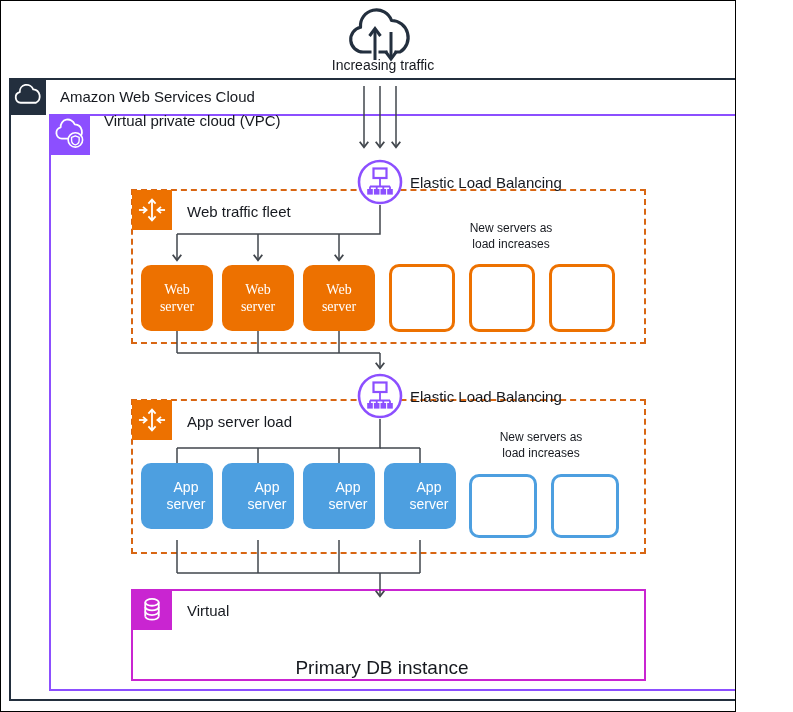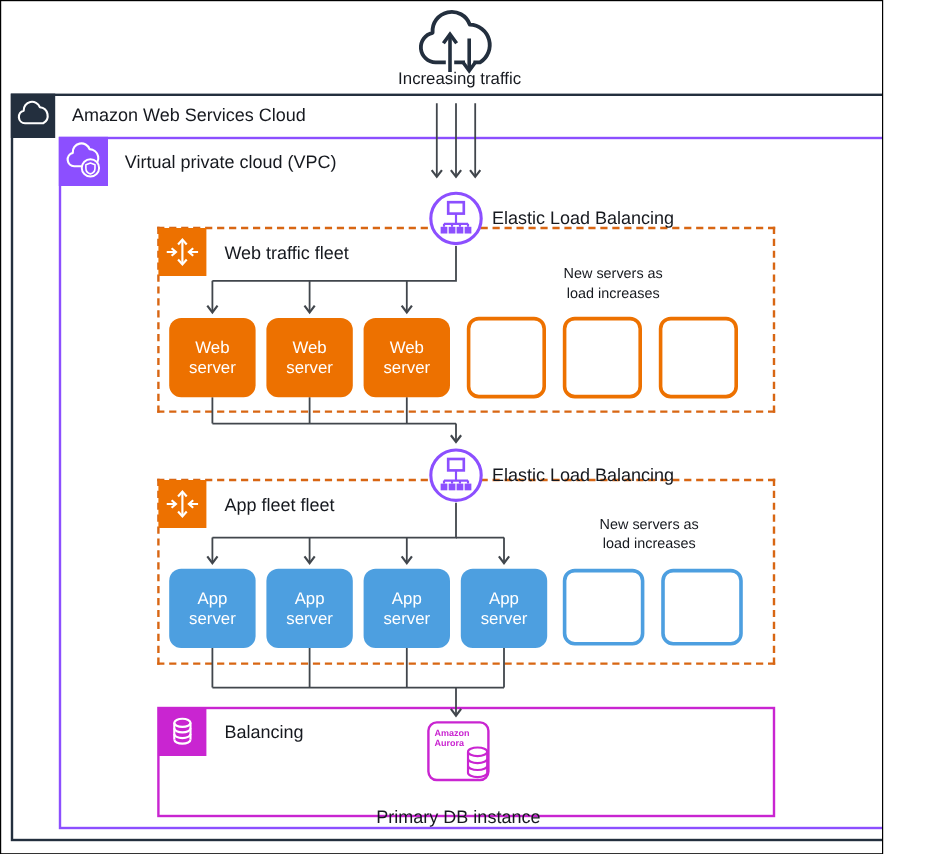--- a/index.html
+++ b/index.html
@@ -28,21 +28,21 @@
   
   .hdr { z-index: 4; display: flex; align-items: center; justify-content: center; }
   .hdr-aws  { left: 8px;   top: 77px;  width: 37px; height: 37px; background: #232F3E; }
   .hdr-vpc  { left: 48px;  top: 113px; width: 41px; height: 41px; background: #8C4FFF; }
   .hdr-asg-web { left: 131px; top: 189px; width: 40px; height: 40px; background: #ED7100; }
   .hdr-asg-app { left: 131px; top: 399px; width: 40px; height: 40px; background: #ED7100; }
   .hdr-db   { left: 131px; top: 589px; width: 40px; height: 40px; background: #C925D1; }
 
   
   .aws-label { left: 59px;  top: 87px;  z-index: 4; }
-  .vpc-label { left: 103px; top: 126px; z-index: 4; }
+  .vpc-label { left: 103px; top: 111px; z-index: 4; }
   .web-fleet-label { left: 186px; top: 202px; z-index: 4; }
   .app-fleet-label { left: 186px; top: 412px; z-index: 4; }
   .db-label  { left: 186px; top: 601px; z-index: 4; }
 
   
   .traffic-cloud { left: 336px; top: 5px; z-index: 4; }
   .traffic-label { left: 300px; top: 56px; width: 164px; z-index: 4; }
 
   
   .elb-circle { width: 46px; height: 46px; z-index: 6; }
@@ -52,22 +52,22 @@
   .elb2-label { left: 409px; top: 387px; z-index: 6; font-size: 15px; }
 
   
   .server {
     width: 72px; height: 66px; border-radius: 10px;
     display: flex; align-items: center; justify-content: center;
     color: #fff; font-size: 14px; line-height: 1.25; text-align: center;
     z-index: 6;
   }
   .server span { width: 54px; display: inline-block; }
-  .web-server { background: #ED7100; top: 264px; }
-  .app-server { background: #4D9FE0; top: 473px; }
+  .web-server { background: #ED7100; top: 264px; font-family: Liberation Serif, serif; }
+  .app-server { background: #4D9FE0; top: 462px; justify-content: flex-end; }
   .slot {
     border-radius: 10px; background: #fff; z-index: 6;
   }
   .web-slot { border: 3px solid #ED7100; width: 66px; height: 68px; top: 263px; }
   .app-slot { border: 3px solid #4D9FE0; width: 68px; height: 64px; top: 473px; }
 
   .note { width: 180px; font-size: 12px; line-height: 1.35; z-index: 4; }
   .note-web { left: 420px; top: 219px; }
   .note-app { left: 450px; top: 428px; }
 
@@ -75,21 +75,21 @@
   .aurora-box {
     left: 355px; top: 600px; width: 52px; height: 50px;
     border: 2px solid #C925D1; border-radius: 8px; background: #fff;
     z-index: 6;
   }
   .aurora-name {
     position: absolute; left: 4px; top: 3px; width: 40px;
     font-size: 7.5px; font-weight: bold; line-height: 1.2; color: #C925D1;
   }
   .aurora-db-icon { position: absolute; right: -5px; bottom: -2px; }
-  .primary-db-label { left: 291px; top: 656px; width: 180px; font-size: 15px; z-index: 4; margin-top: 16px; }
+  .primary-db-label { left: 291px; top: 656px; width: 180px; font-size: 19px; z-index: 4; }
 
   .connectors { left: 0; top: 0; z-index: 3; pointer-events: none; }
 </style>
 </head>
 <body>
 
 <div class="canvas">
 
   <svg class="abs connectors" width="793" height="712" viewBox="0 0 793 712">
     <defs>
@@ -229,21 +229,21 @@
         <path d="M20,9.5 V30.5"></path>
         <path d="M16,13 L20,8.5 L24,13"></path>
         <path d="M16,27 L20,31.5 L24,27"></path>
         <path d="M5.5,20 H13"></path>
         <path d="M10,16.5 L14,20 L10,23.5"></path>
         <path d="M34.5,20 H27"></path>
         <path d="M30,16.5 L26,20 L30,23.5"></path>
       </g>
     </svg>
   </div>
-  <div class="abs label app-fleet-label">App fleet fleet</div>
+  <div class="abs label app-fleet-label">App server load</div>
 
   <div class="abs server app-server" style="left:140px">
       <span>App server</span>
     </div>
   <div class="abs server app-server" style="left:221px">
       <span>App server</span>
     </div>
   <div class="abs server app-server" style="left:302px">
       <span>App server</span>
     </div>
@@ -265,28 +265,17 @@
       <g fill="none" stroke="#fff" stroke-width="2">
         <ellipse cx="20" cy="11.5" rx="7.5" ry="3.8"></ellipse>
         <path d="M12.5,11.5 V27"></path>
         <path d="M27.5,11.5 V27"></path>
         <path d="M12.5,27 a7.5,3.8 0 0 0 15,0"></path>
         <path d="M12.5,16.6 a7.5,3.8 0 0 0 15,0"></path>
         <path d="M12.5,21.8 a7.5,3.8 0 0 0 15,0"></path>
       </g>
     </svg>
   </div>
-  <div class="abs label db-label">Balancing</div>
-
-  <div class="abs aurora-box">
-    <div class="aurora-name">Amazon Aurora</div>
-    <svg class="aurora-db-icon" width="26" height="30" viewBox="0 0 26 30">
-      <g stroke="#C925D1" stroke-width="1.8" fill="#fff">
-        <path d="M5,5.5 V23 a8,3.6 0 0 0 16,0 V5.5"></path>
-        <path d="M5,11.3 a8,3.6 0 0 0 16,0" fill="none"></path>
-        <path d="M5,17.1 a8,3.6 0 0 0 16,0" fill="none"></path>
-        <ellipse cx="13" cy="5.5" rx="8" ry="3.6"></ellipse>
-      </g>
-    </svg>
-  </div>
+  <div class="abs label db-label">Virtual</div>
+
   <div class="abs primary-db-label center">Primary DB instance</div>
 
 </div>
 
 </body></html>

